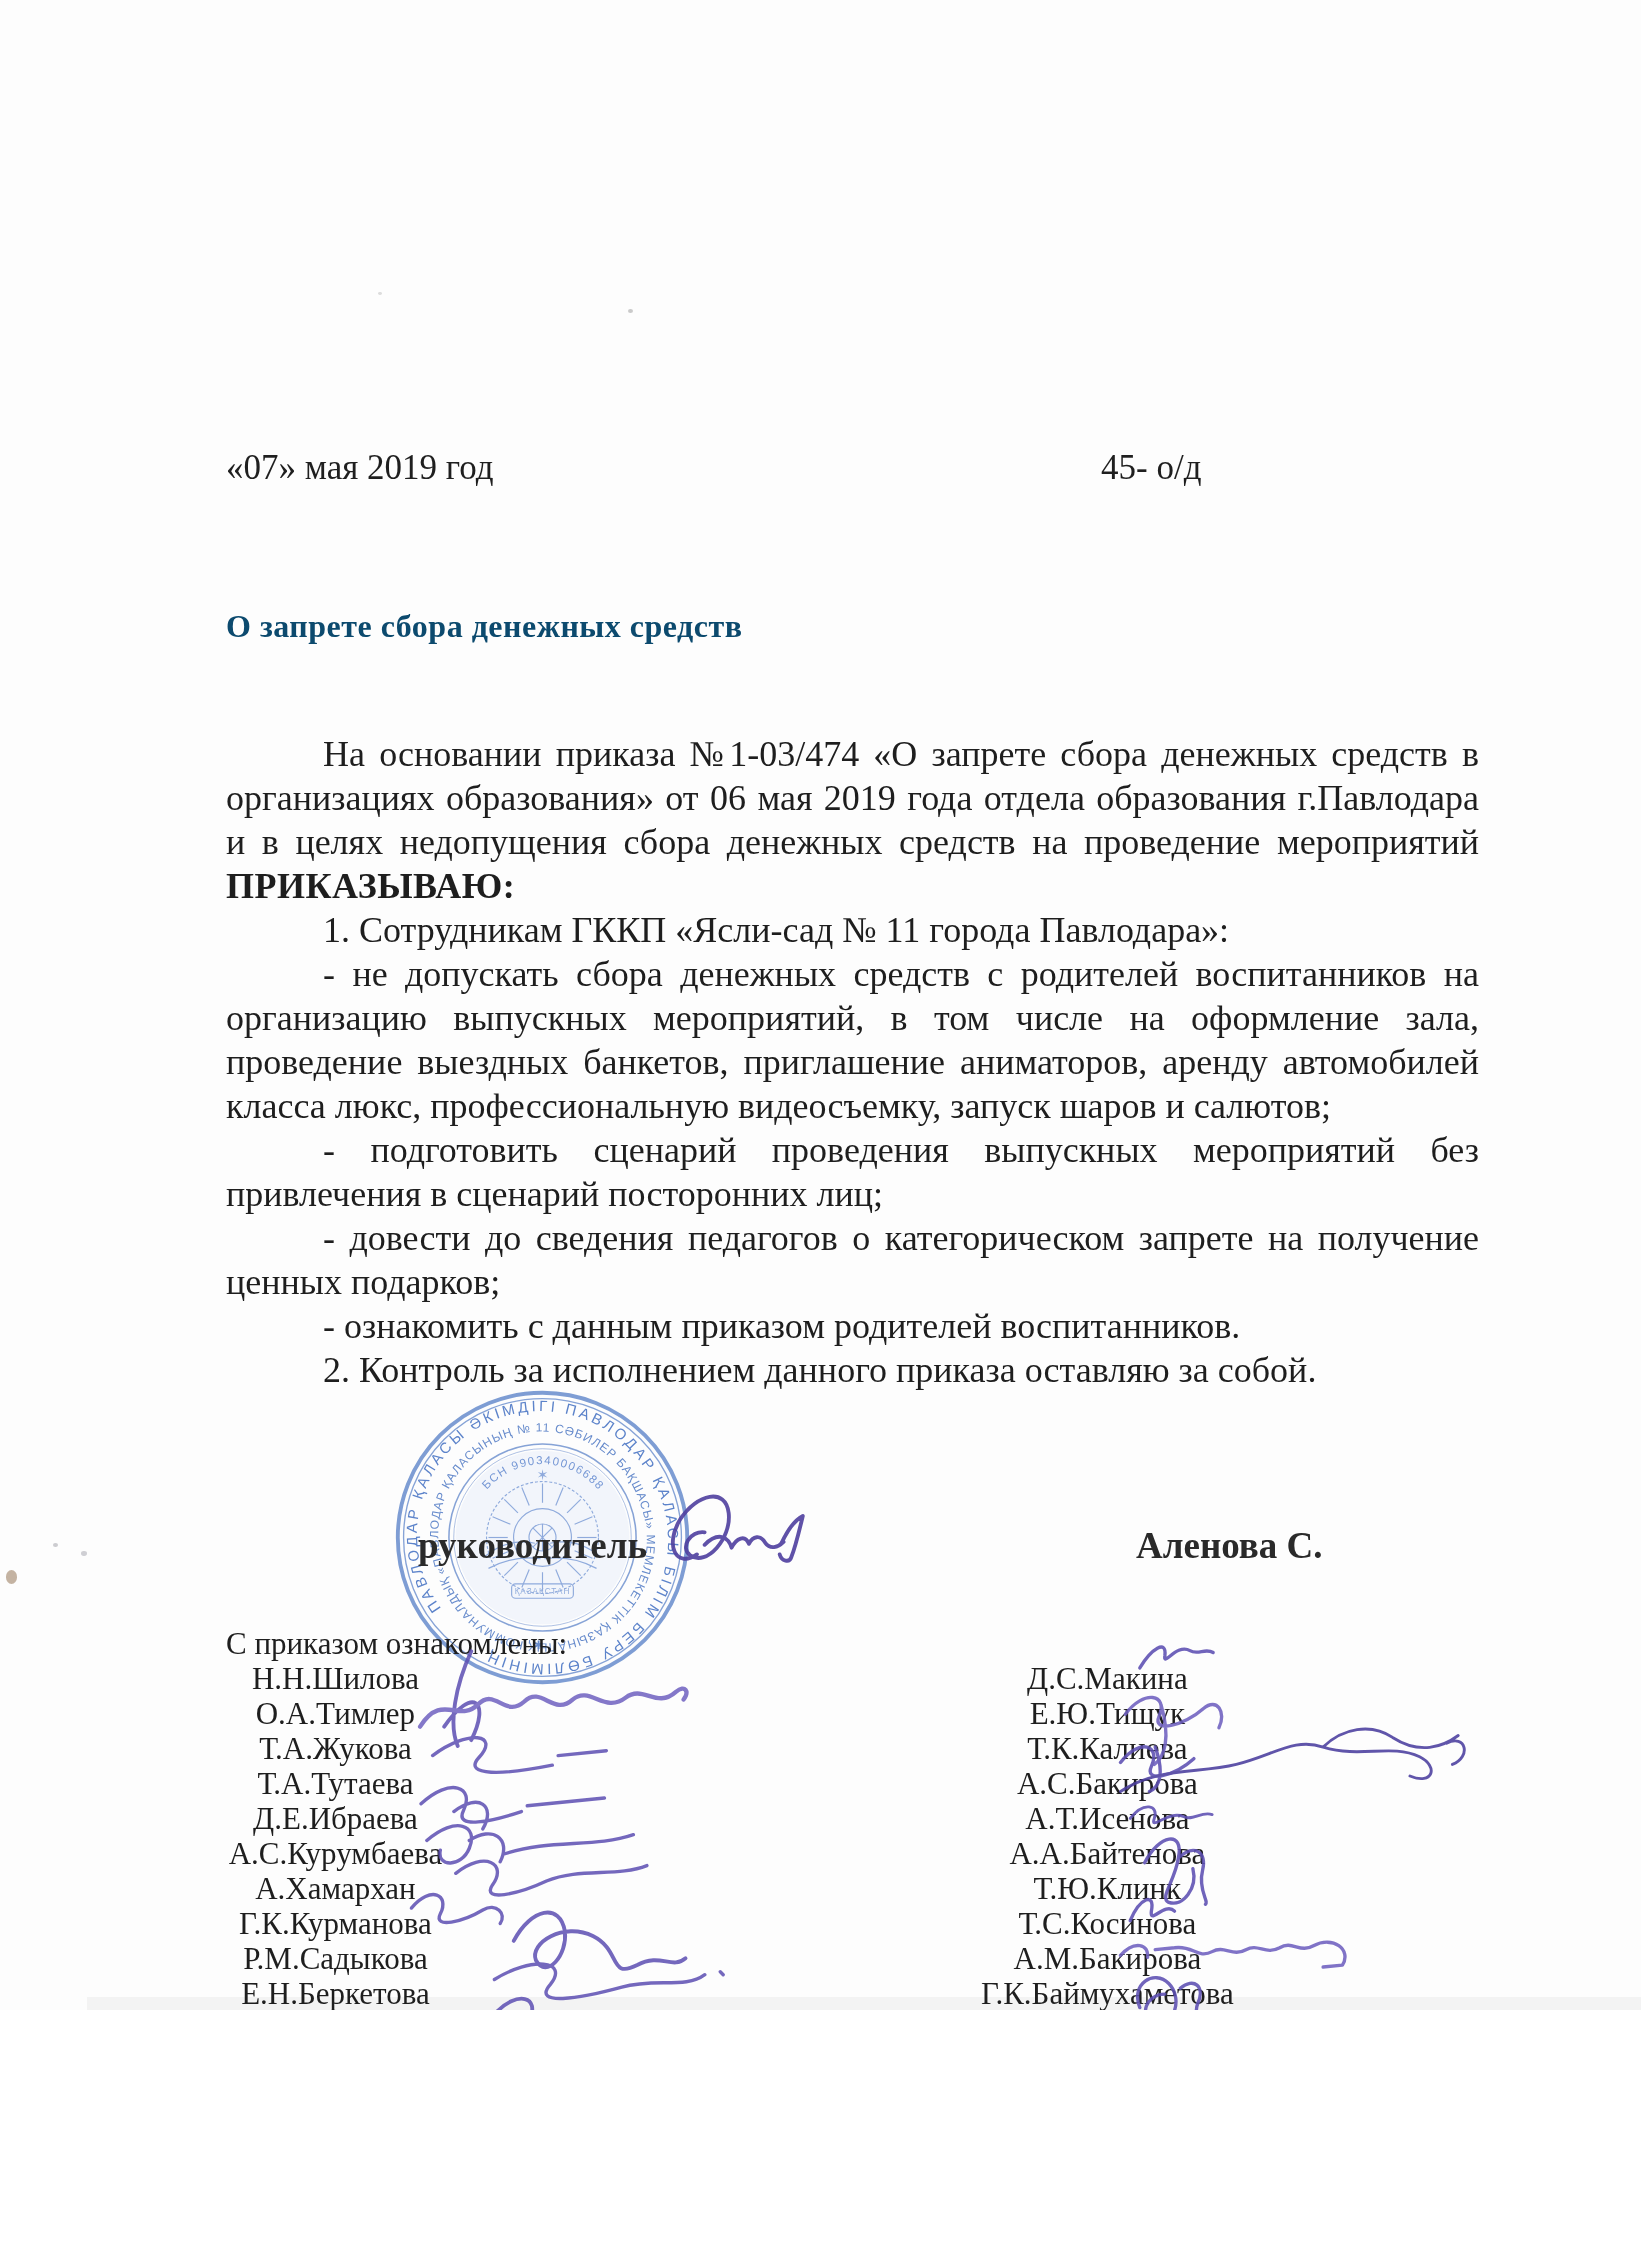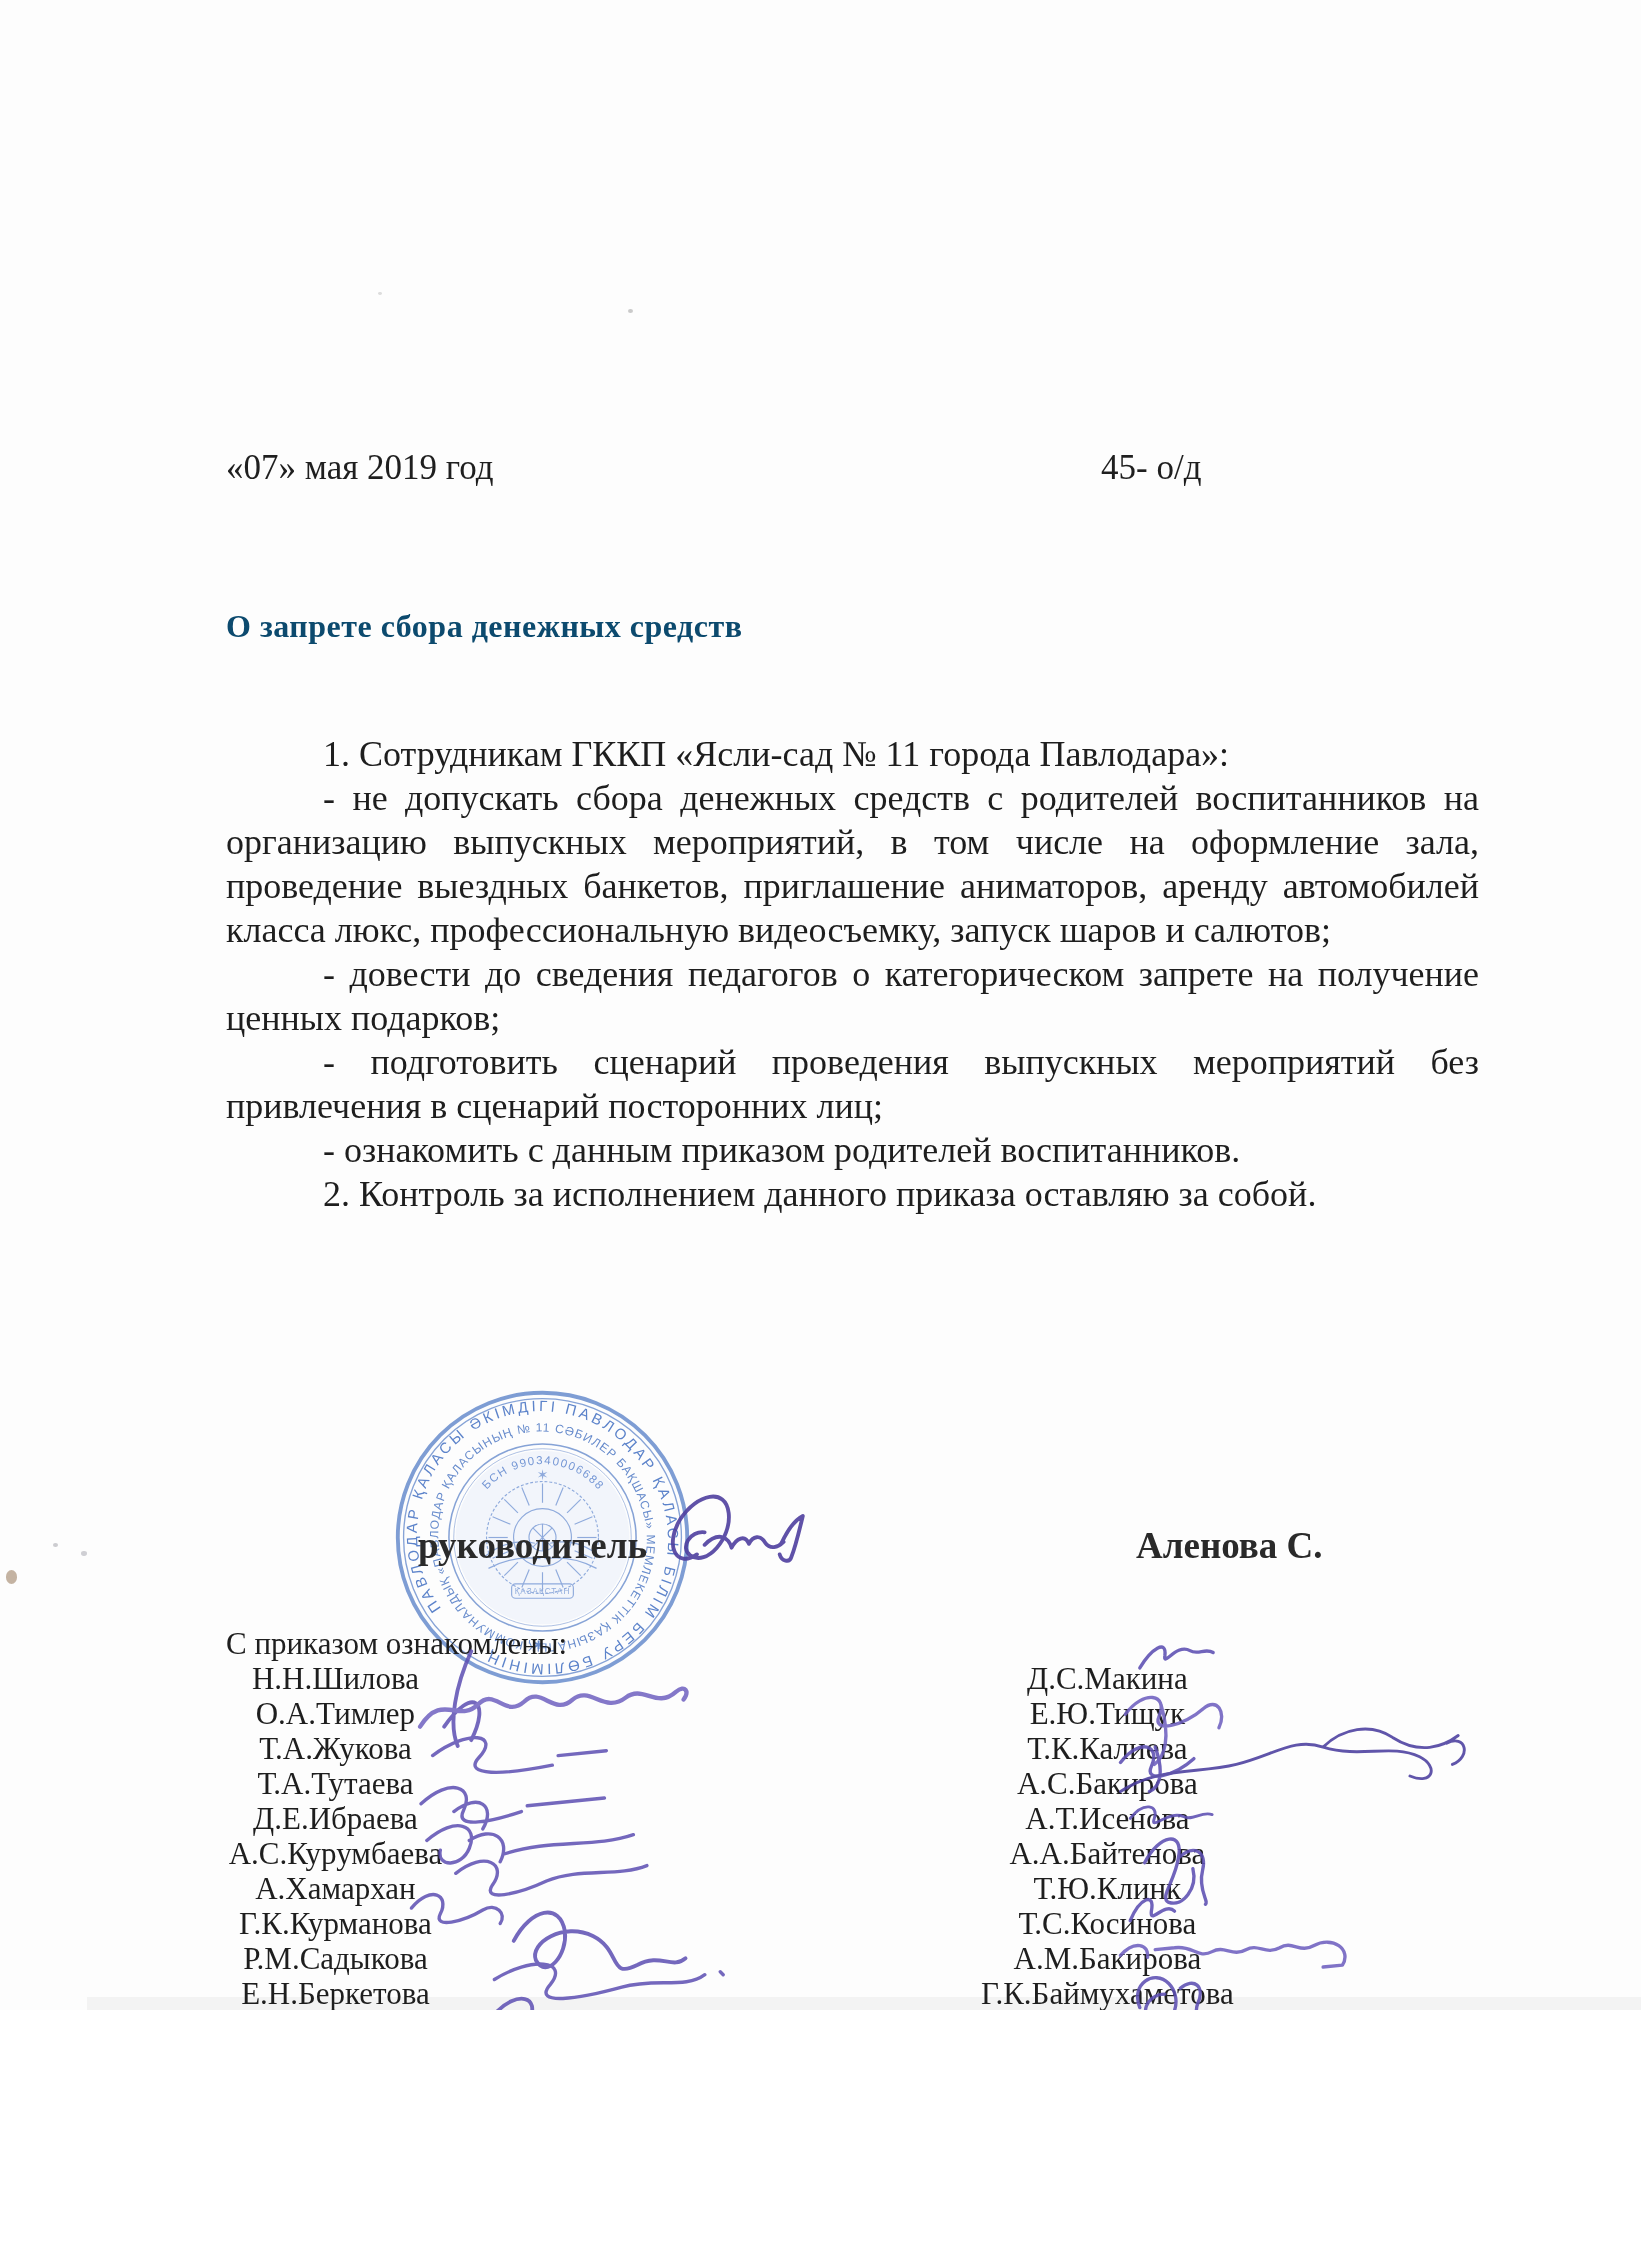--- a/index.html
+++ b/index.html
@@ -49,28 +49,29 @@
   <div class="speck" style="left:81px;top:1551px;width:5.8px;height:4.8px;background:rgba(120,120,135,.35);"></div>
   <div class="scan-strip"></div>
 
   <div class="abs date-text" style="left:226px;top:448px;">«07» мая 2019 год</div>
   <div class="abs date-text" style="left:1101px;top:448px;">45- о/д</div>
 
   <div class="abs doc-title" style="left:226px;top:608px;">О запрете сбора денежных средств</div>
 
   <div class="abs body-text" style="left:226px;top:732px;">
 
+      <p><span>На основании приказа №1-03/474  «О запрете сбора денежных средств в организациях образования» от 06 мая 2019 года отдела образования г.Павлодара и в  целях недопущения сбора денежных средств на проведение мероприятий </span><b>ПРИКАЗЫВАЮ:</b></p>
 
       <p><span>1. Сотрудникам ГККП «Ясли-сад № 11 города Павлодара»:</span><b></b></p>
 
       <p><span>- не допускать сбора денежных средств с родителей воспитанников на организацию выпускных мероприятий, в том числе на оформление зала, проведение выездных банкетов, приглашение аниматоров, аренду автомобилей класса люкс, профессиональную видеосъемку, запуск шаров и салютов;</span><b></b></p>
 
+      <p><span>- подготовить сценарий проведения выпускных мероприятий без привлечения в сценарий посторонних лиц;</span><b></b></p>
+
       <p><span>- довести до сведения педагогов о категорическом запрете на получение ценных подарков;</span><b></b></p>
-
-      <p><span>- подготовить сценарий проведения выпускных мероприятий без привлечения в сценарий посторонних лиц;</span><b></b></p>
 
       <p><span>- ознакомить с данным приказом родителей воспитанников.</span><b></b></p>
 
       <p><span>2. Контроль за исполнением данного приказа оставляю за собой.</span><b></b></p>
     </div>
 
   <svg class="abs stamp-layer" style="left:391px;top:1387px;" width="303" height="301" viewBox="0 0 312 312">
     <defs>
       <path id="outerRing" d="M 51.2 229.4 A 128 128 0 1 1 260.8 82.6 A 128 128 0 1 1 51.2 229.4"></path>
       <path id="innerRing" d="M 55.5 192.6 A 107 107 0 1 1 256.5 119.4 A 107 107 0 1 1 55.5 192.6"></path>

